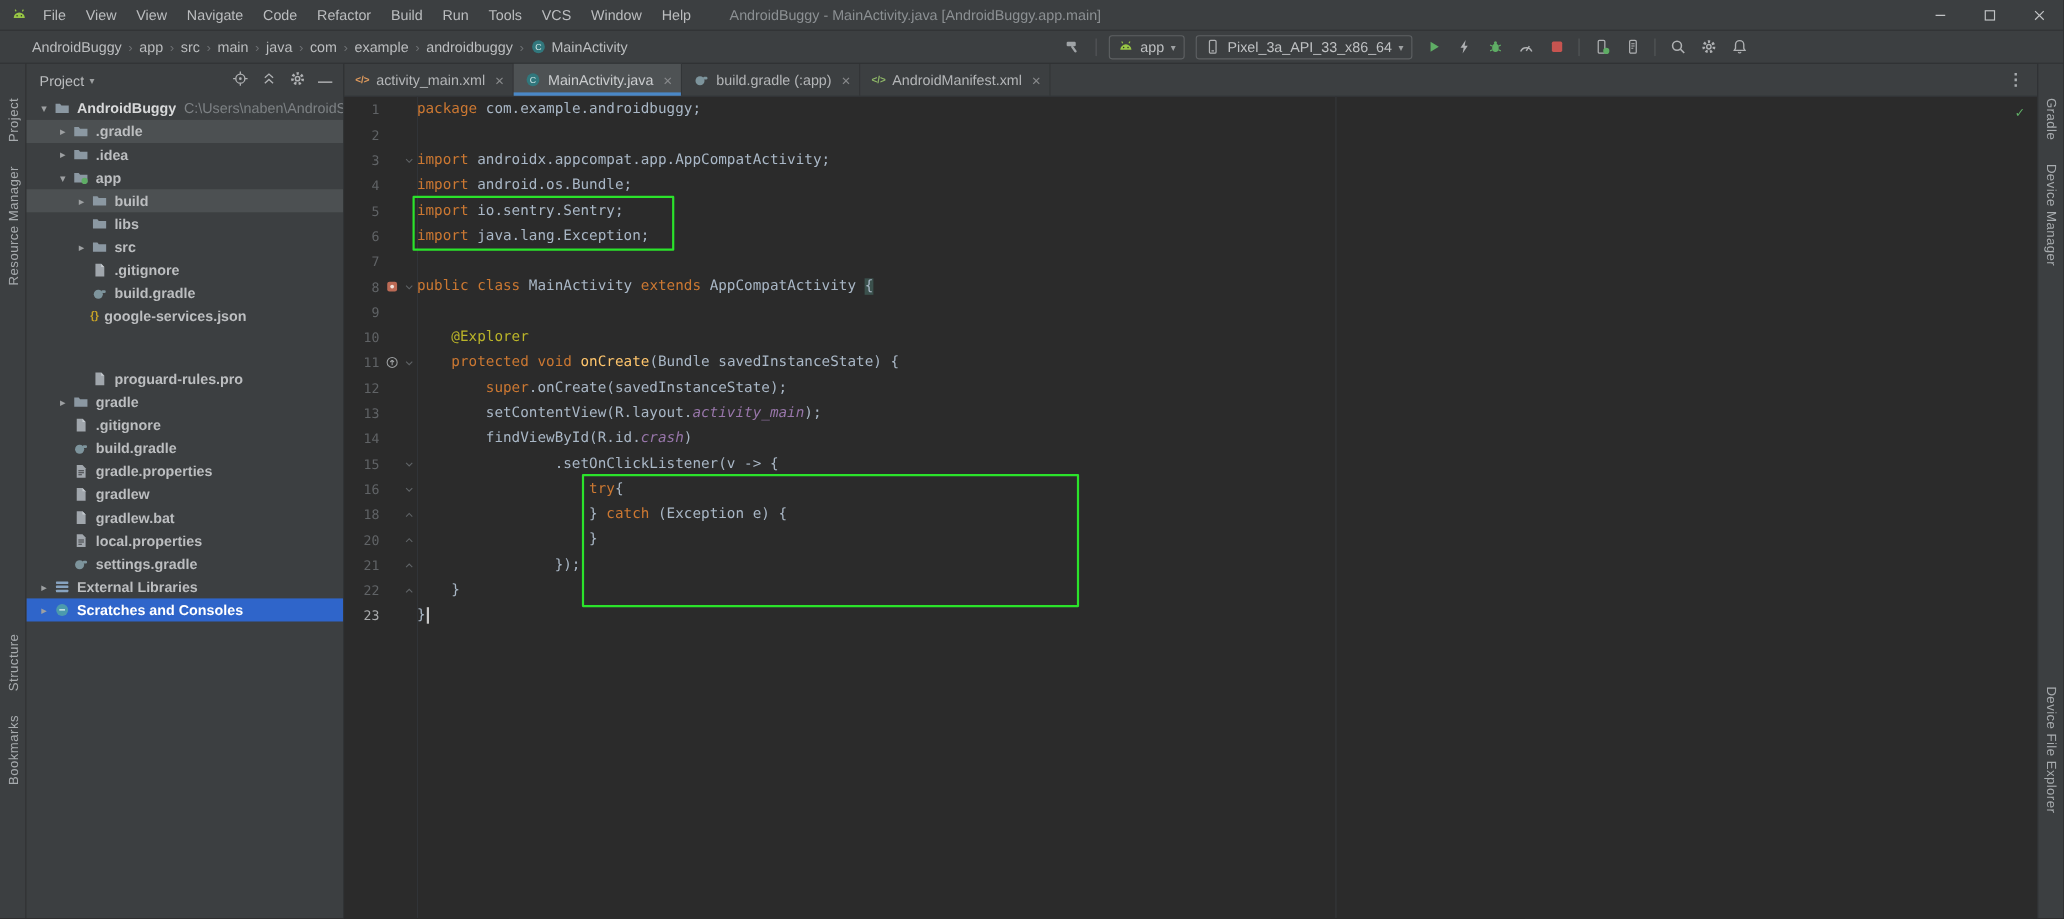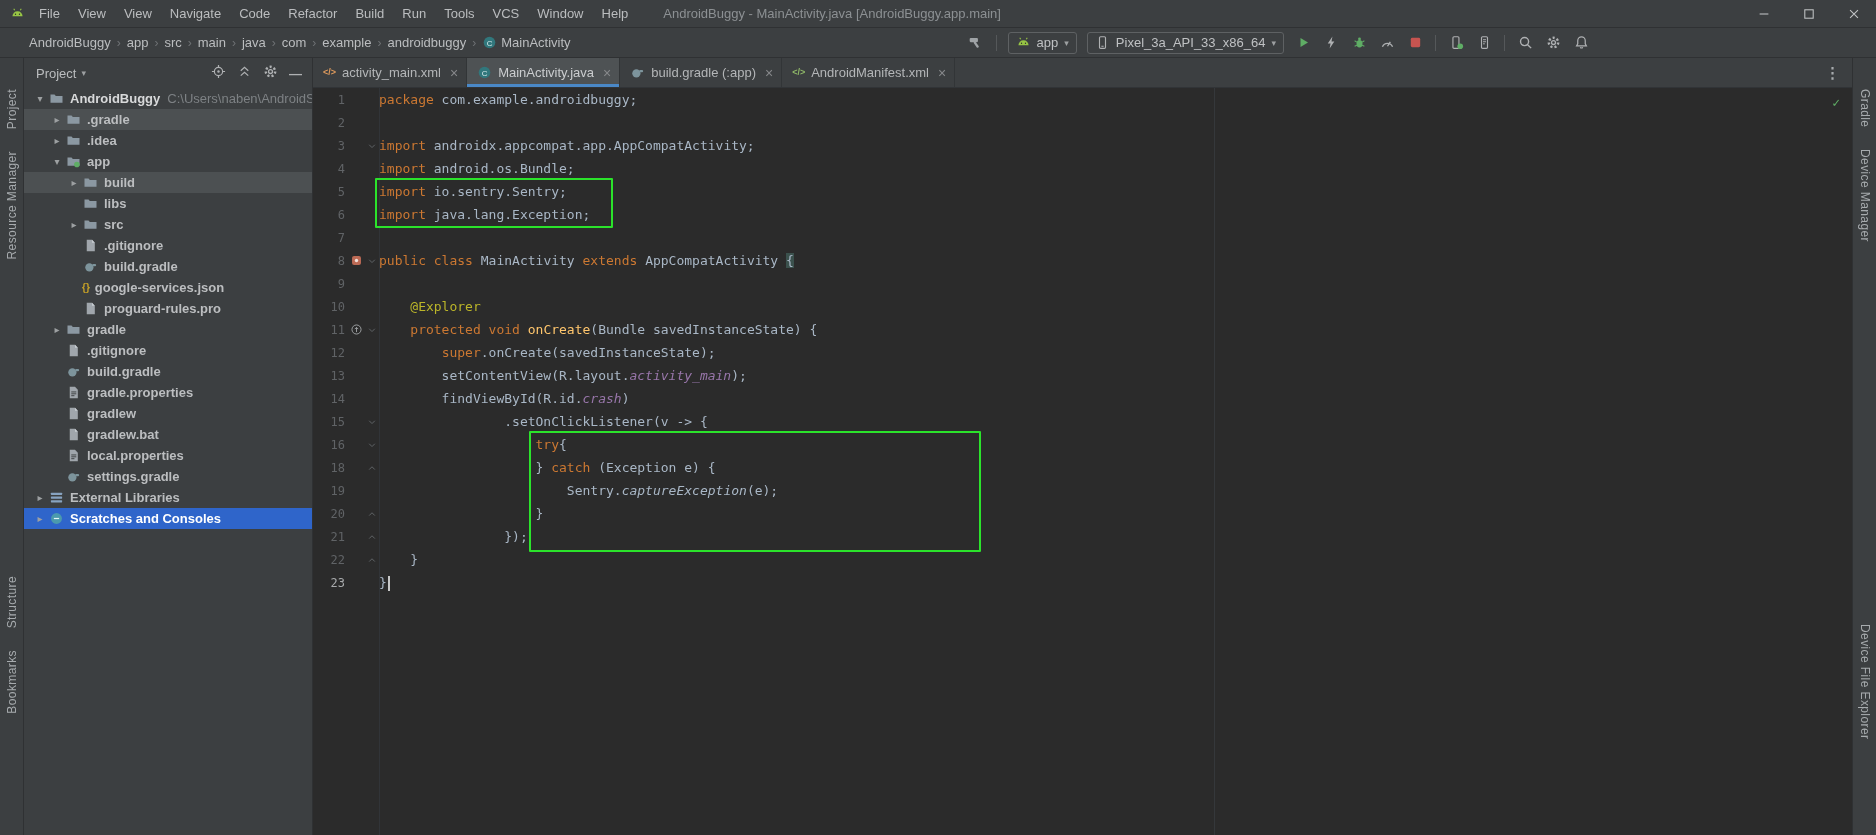--- a/index.html
+++ b/index.html
@@ -431,21 +431,21 @@
               <rect x="9.8" y="5.2" width="4.2" height="2.6" rx="1.2" fill="#7d949c"></rect>
             </svg>
           </span>
           <span class="tlabel">build.gradle</span>
         </div>
         <div class="trow" style="padding-left: 42px;">
           <span class="exp"></span>
           <span class="txt-ic" style="color: rgb(199, 162, 39); font-size: 10px;">{}</span>
           <span class="tlabel">google-services.json</span>
         </div>
-        <div class="trow" style="padding-left: 42px;">
+        <div class="trow" style="padding-left: 42px; margin-top: 36px;">
           <span class="exp"></span>
           <span class="ic">
             <svg width="15" height="15" viewBox="0 0 16 16" fill="none" xmlns="http://www.w3.org/2000/svg">
               <path d="M4 1.8h5.6L12.6 5v9.2H4z" fill="#a0a6ac"></path>
               <path d="M9.6 1.8V5h3z" fill="#c6cbd0"></path>
             </svg>
           </span>
           <span class="tlabel">proguard-rules.pro</span>
         </div>
         <div class="trow" style="padding-left: 25px;">
@@ -735,26 +735,20 @@
             <span class="lnum">18</span>
             <span class="gic"></span>
             <span class="fold">
               <span class="ic">
                 <svg width="10" height="10" viewBox="0 0 16 16" fill="none" xmlns="http://www.w3.org/2000/svg">
                   <path d="M3.5 10.5 8 6l4.5 4.5" stroke="#5f6366" stroke-width="1.6"></path>
                 </svg>
               </span>
             </span>
             <span class="ct"><span class="tk-p">                    } </span><span class="tk-k">catch</span><span class="tk-p"> (Exception e) {</span></span>
-          </div>
-          <div class="cl">
-            <span class="lnum">19</span>
-            <span class="gic"></span>
-            <span class="fold"></span>
-            <span class="ct"><span class="tk-p">                        Sent</span><span class="tk-p">ry.</span><span class="tk-m">captureException</span><span class="tk-p">(e);</span></span>
           </div>
           <div class="cl">
             <span class="lnum">20</span>
             <span class="gic"></span>
             <span class="fold">
               <span class="ic">
                 <svg width="10" height="10" viewBox="0 0 16 16" fill="none" xmlns="http://www.w3.org/2000/svg">
                   <path d="M3.5 10.5 8 6l4.5 4.5" stroke="#5f6366" stroke-width="1.6"></path>
                 </svg>
               </span>

